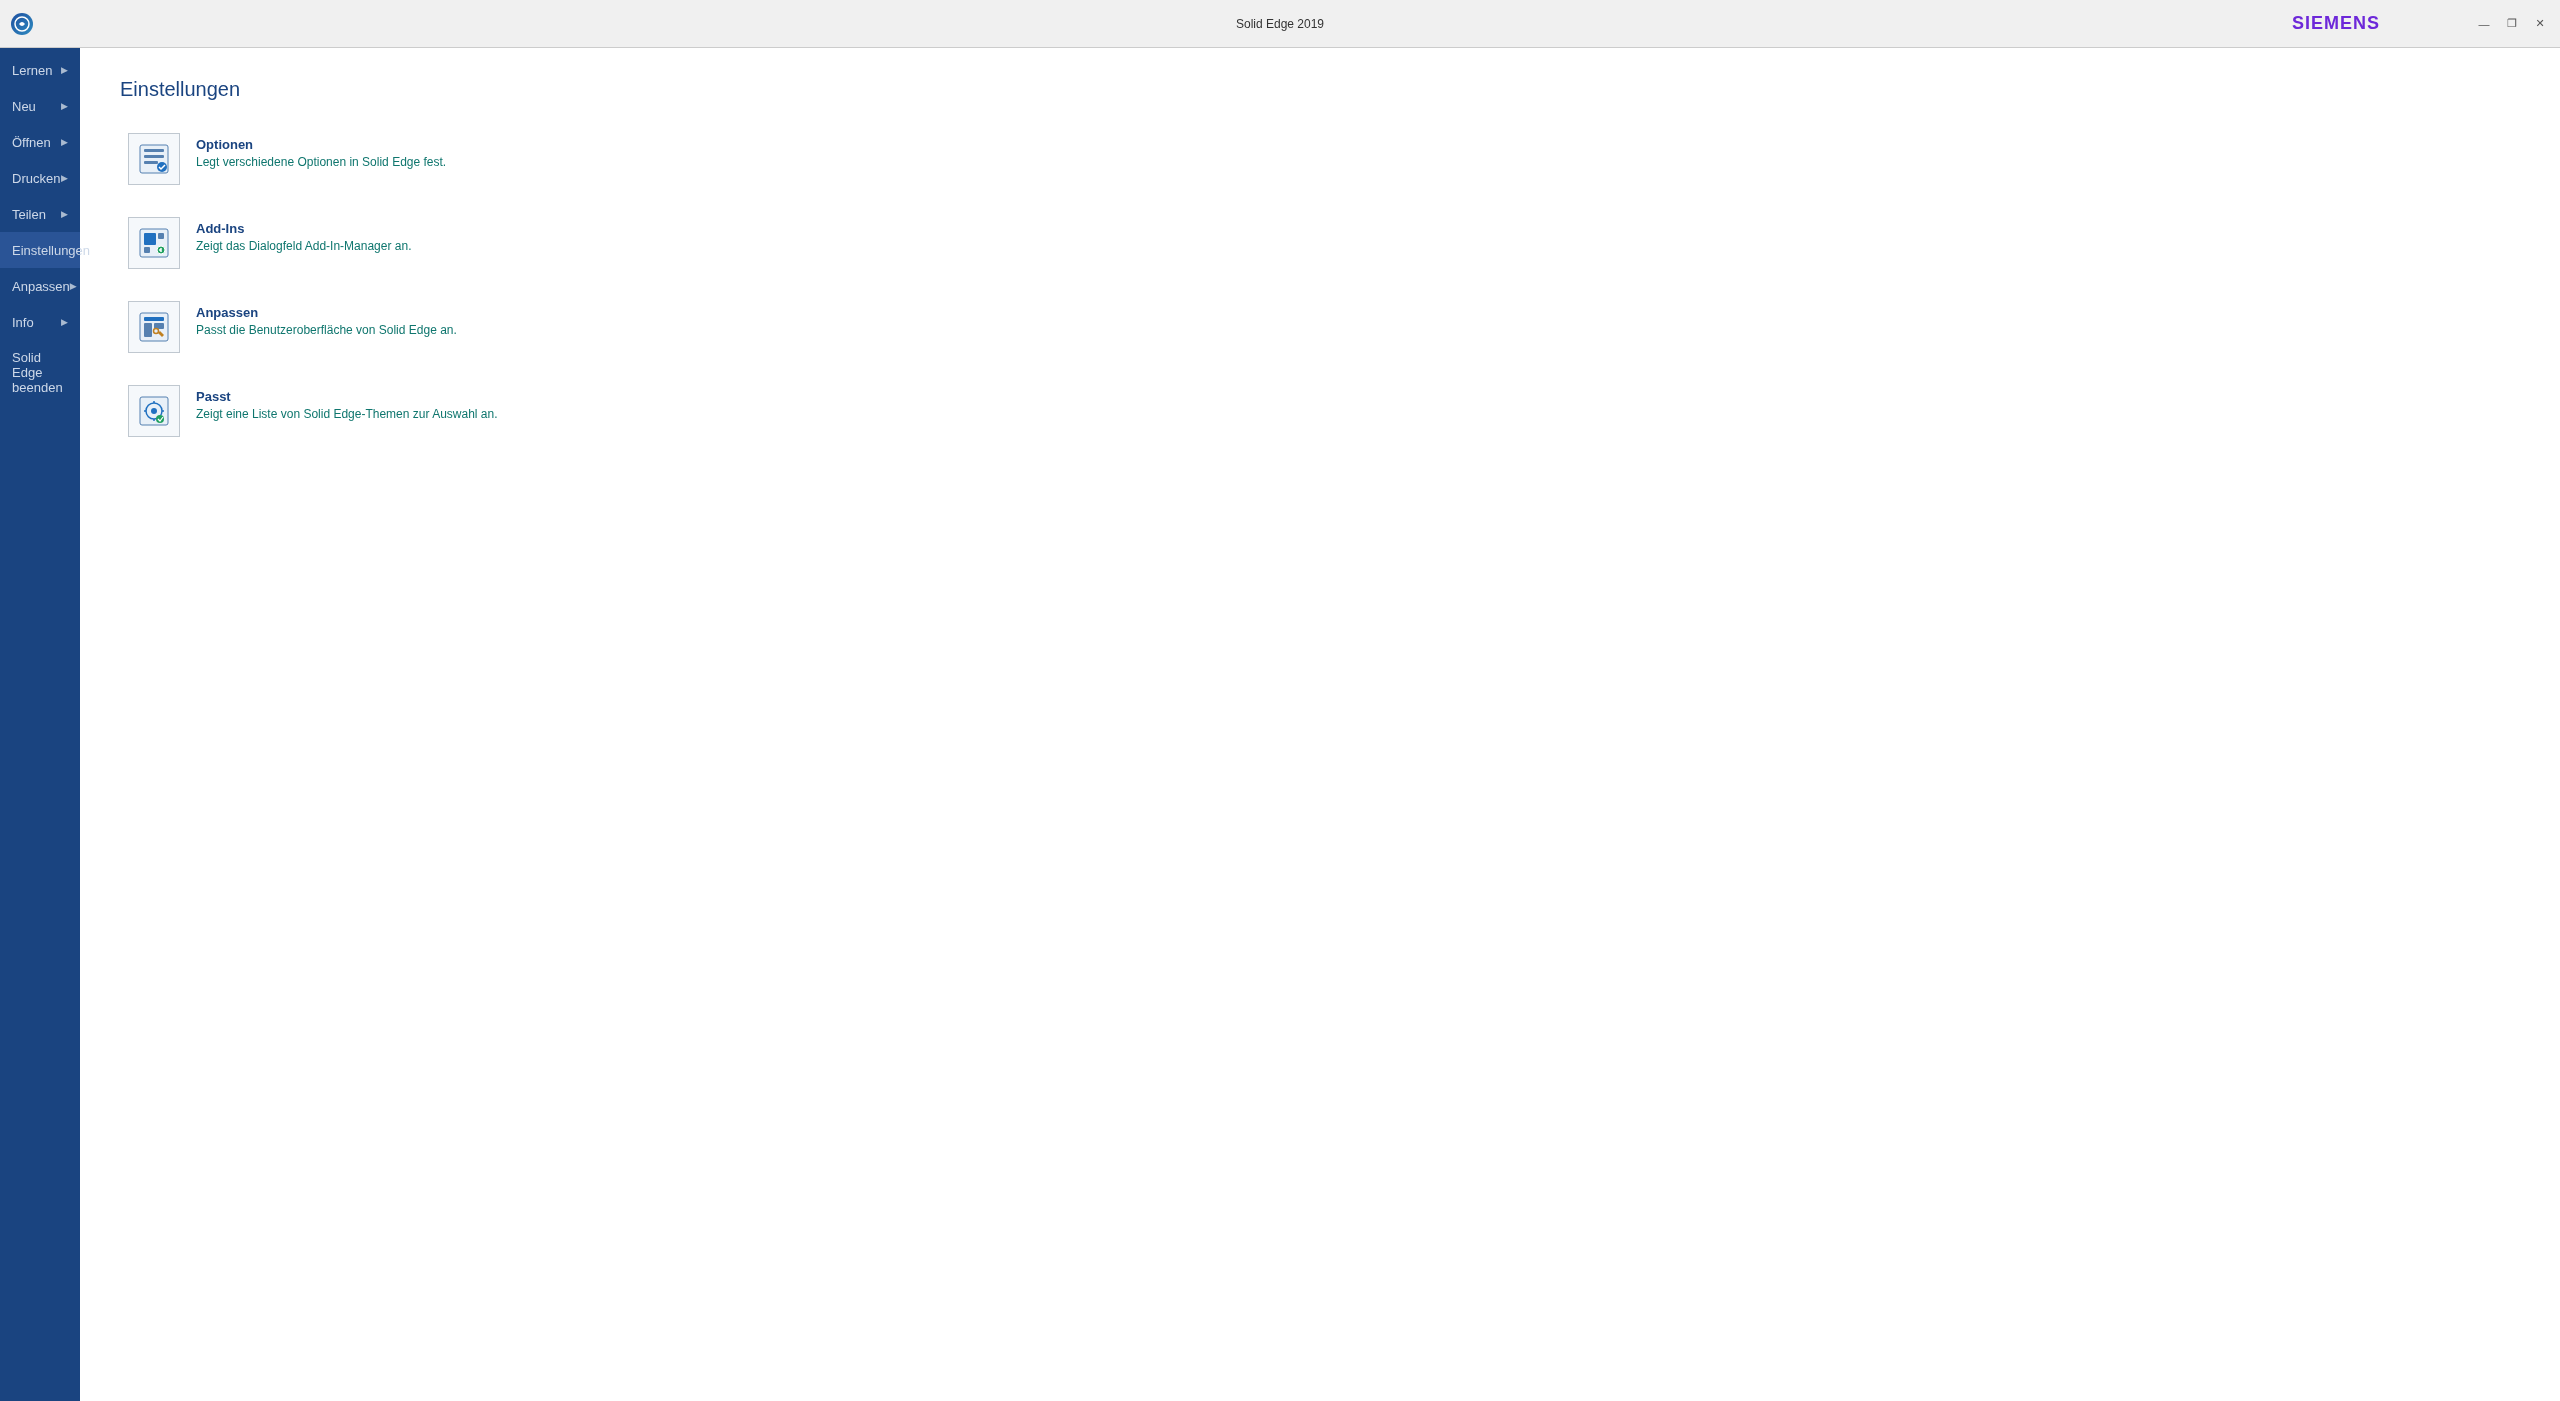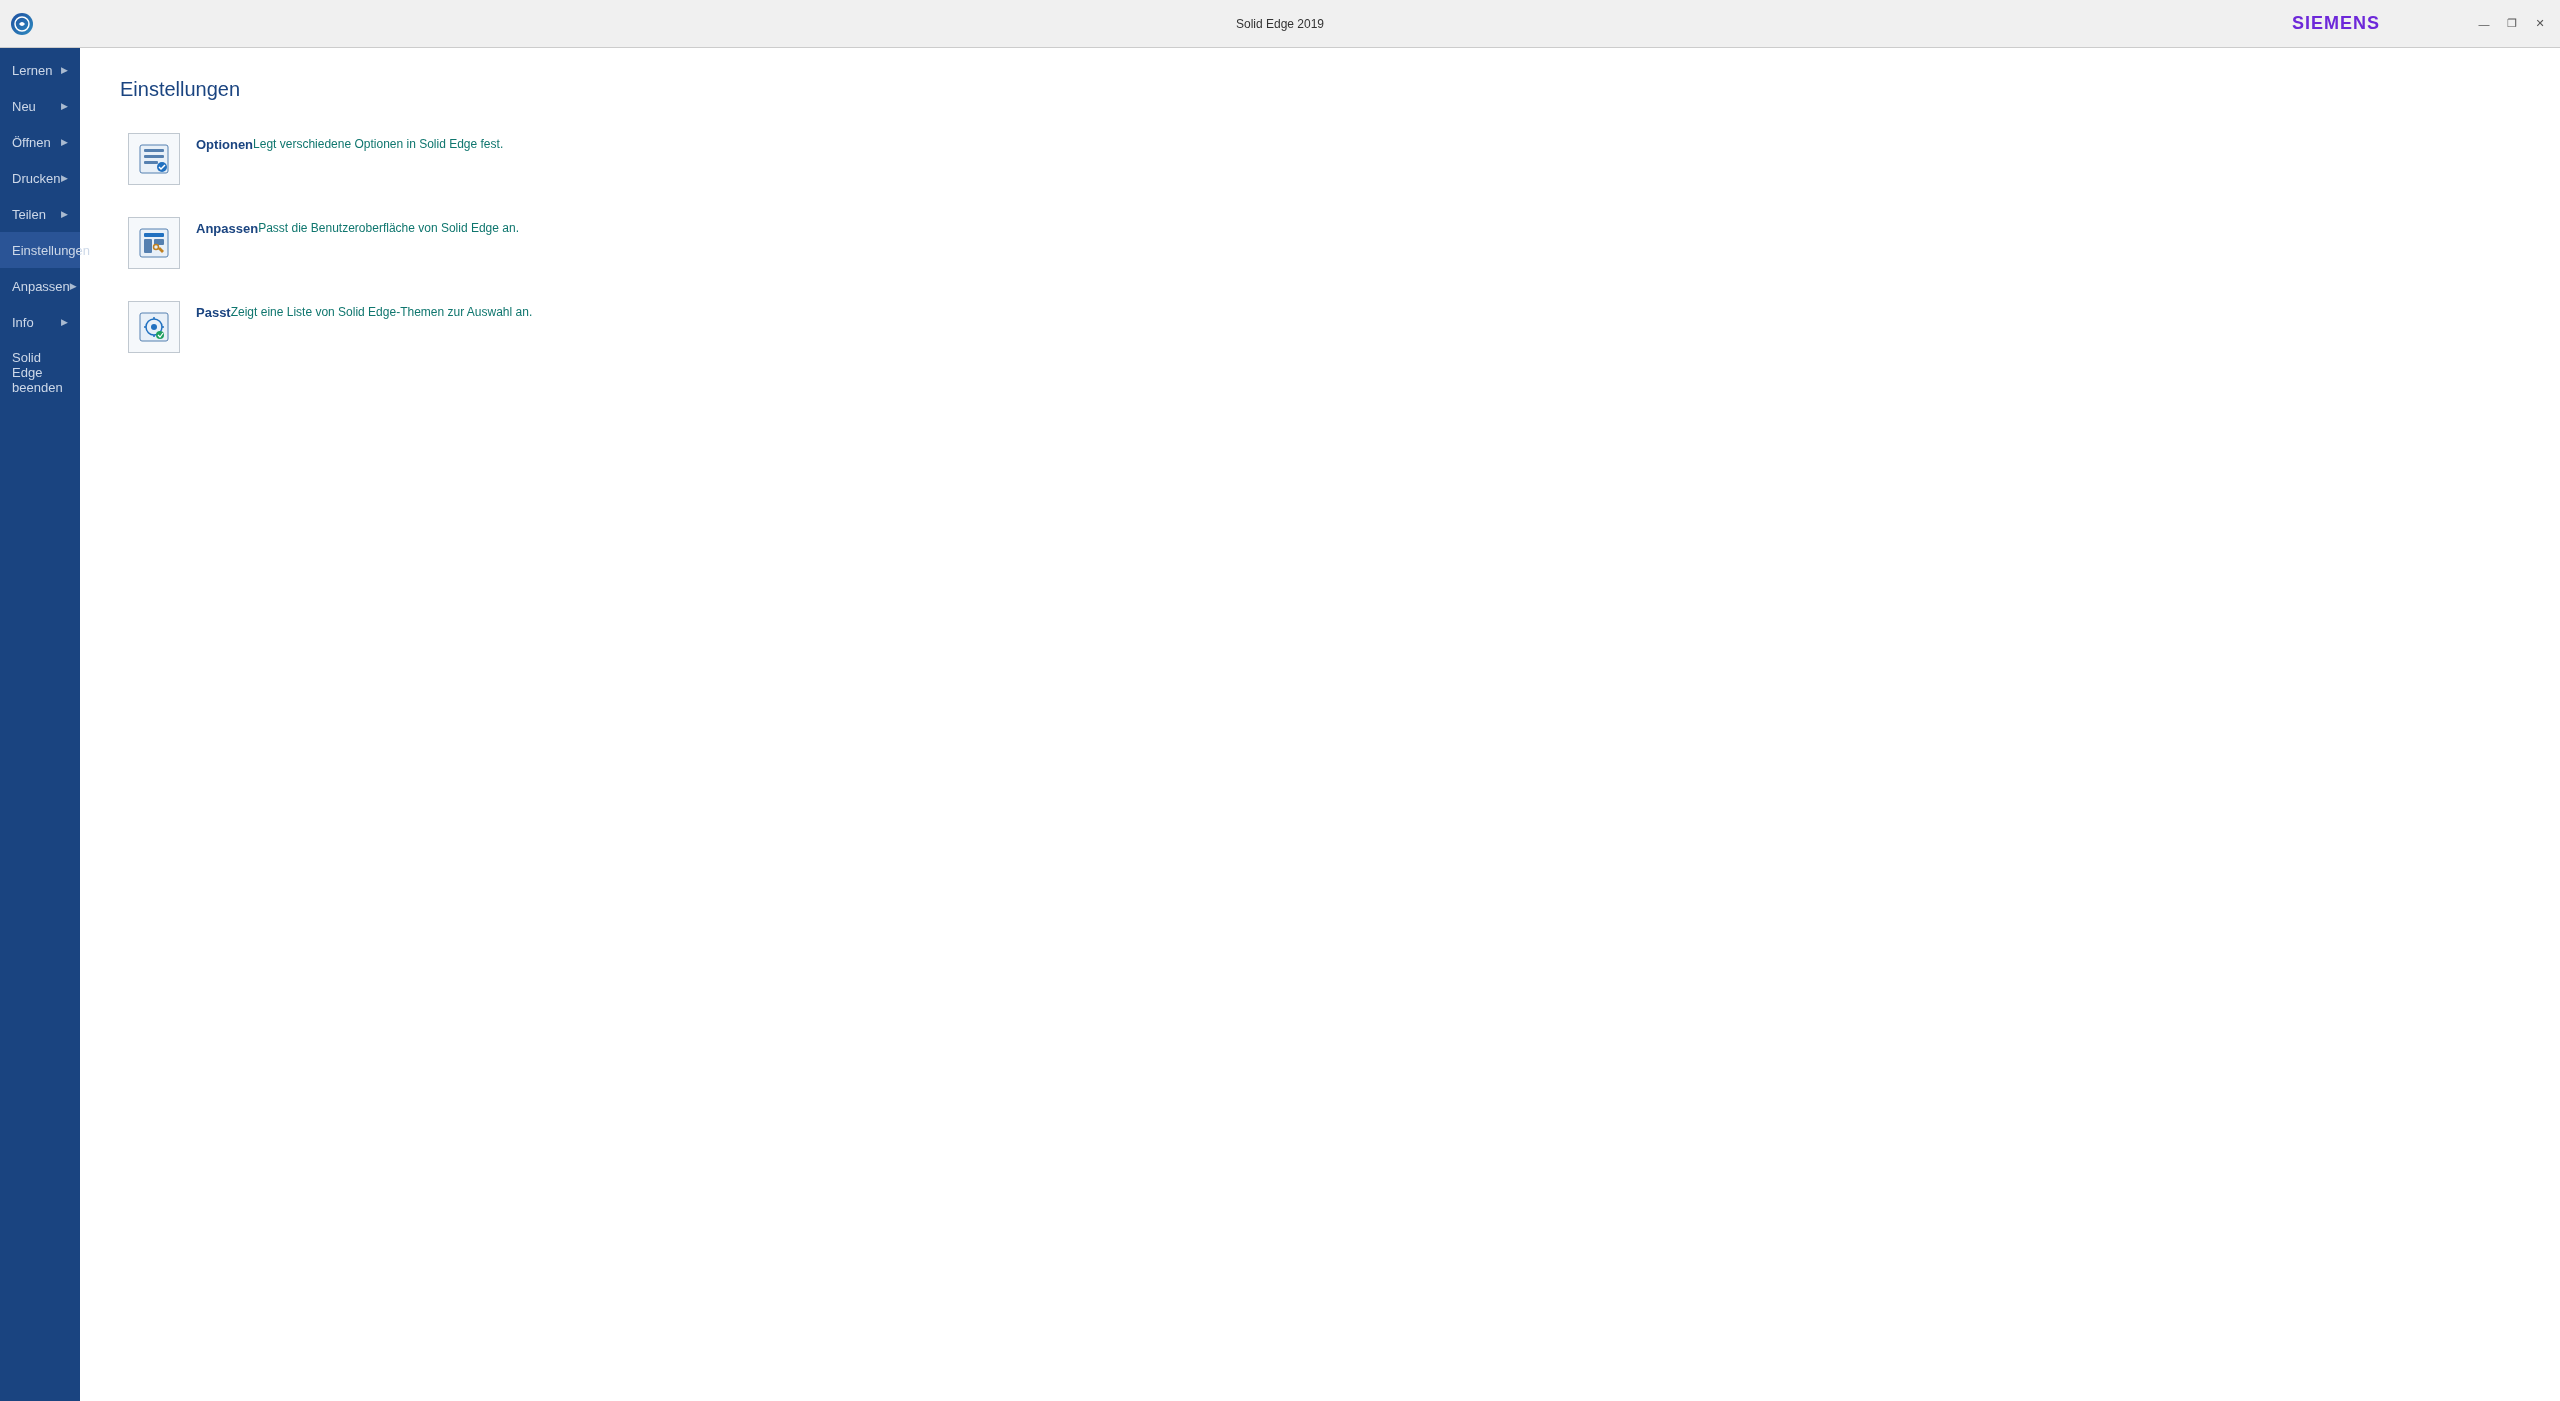--- a/index.html
+++ b/index.html
@@ -141,21 +141,21 @@
       justify-content: center;
       margin-right: 16px;
       flex-shrink: 0;
     }
     .setting-icon svg {
       width: 36px;
       height: 36px;
     }
     .setting-text {
       display: flex;
-      flex-direction: row;
+      flex-direction: column;
       justify-content: center;
       padding-top: 4px;
     }
     .setting-name {
       font-size: 13px;
       font-weight: bold;
       color: #1a4480;
       margin-bottom: 3px;
     }
     .setting-desc {
@@ -244,20 +244,36 @@
           <circle cx="26" cy="26" r="5" fill="#2070c0"></circle>
           <path d="M23 26 L25 28 L29 24" stroke="white" stroke-width="1.5" fill="none"></path>
         </svg>
       </div>
       <div class="setting-text">
         <span class="setting-name">Optionen</span>
         <span class="setting-desc">Legt verschiedene Optionen in Solid Edge fest.</span>
       </div>
     </div>
 
+    <div class="setting-item">
+      <div class="setting-icon">
+        <svg viewBox="0 0 36 36" fill="none" xmlns="http://www.w3.org/2000/svg">
+          <rect x="4" y="4" width="28" height="28" rx="2" fill="#e8f0f8" stroke="#5580b0" stroke-width="1"></rect>
+          <rect x="8" y="8" width="12" height="12" rx="1" fill="#2070c0"></rect>
+          <rect x="22" y="8" width="6" height="6" rx="1" fill="#5580b0"></rect>
+          <rect x="8" y="22" width="6" height="6" rx="1" fill="#5580b0"></rect>
+          <circle cx="25" cy="25" r="4" fill="#20a060" stroke="white" stroke-width="1"></circle>
+          <path d="M23 25 L25 25 M25 23 L25 27" stroke="white" stroke-width="1.5"></path>
+        </svg>
+      </div>
+      <div class="setting-text">
+        <span class="setting-name">Add-Ins</span>
+        <span class="setting-desc">Zeigt das Dialogfeld Add-In-Manager an.</span>
+      </div>
+    </div>
 
     <div class="setting-item">
       <div class="setting-icon">
         <svg viewBox="0 0 36 36" fill="none" xmlns="http://www.w3.org/2000/svg">
           <rect x="4" y="4" width="28" height="28" rx="2" fill="#e8f0f8" stroke="#5580b0" stroke-width="1"></rect>
           <rect x="8" y="8" width="20" height="4" rx="1" fill="#2070c0"></rect>
           <rect x="8" y="14" width="8" height="14" rx="1" fill="#5580b0"></rect>
           <rect x="18" y="14" width="10" height="6" rx="1" fill="#5580b0"></rect>
           <path d="M22 24 L26 28 L28 26 L24 22 Z" fill="#c08020"></path>
           <circle cx="20" cy="22" r="2.5" fill="none" stroke="#c08020" stroke-width="1.5"></circle>

